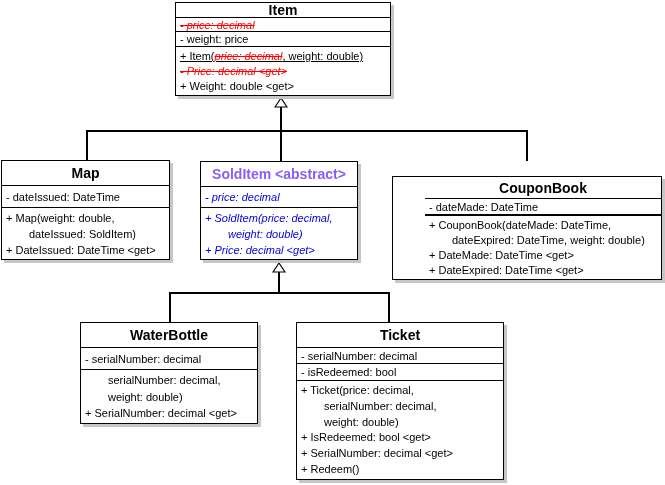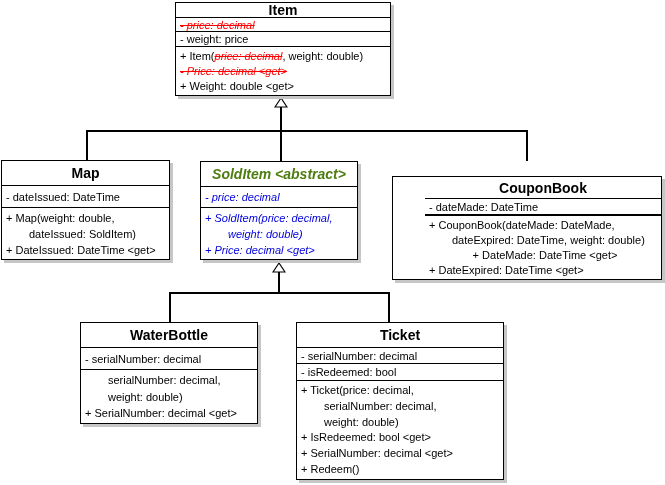--- a/index.html
+++ b/index.html
@@ -18,21 +18,21 @@
     box-shadow: 3px 3px 0 #c6c6c6;
     font-size: 11px;
     color: #000;
   }
   .ttl {
     display: flex; align-items: center; justify-content: center;
     font-weight: bold; font-size: 14px;
     border-bottom: 1.4px solid #000;
     white-space: nowrap;
   }
-  .ttl.ab { font-style: italic; color: #4d7c0f; }
+  .ttl.ab { color: #8b5cf6; }
   .attrs { border-bottom: 1.4px solid #000; }
   .arow {
     display: flex; align-items: center;
     padding-left: 4px; white-space: nowrap;
   }
   .arow.divided { border-bottom: 1px solid #000; }
   .methods { padding: 2px 0 1px 0; }
   .mline { padding-left: 4px; white-space: nowrap; }
   .mline.ind { padding-left: 27px; }
   .s-normal { color: #000; }
@@ -64,21 +64,21 @@
       <div class="ttl" style="height: 15px;">Item</div>
       <div class="attrs">
         <div class="arow divided" style="height: 14px;">
           <span class="s-removed">- price: decimal</span>
         </div>
         <div class="arow" style="height: 14px;">
           <span class="s-normal">- weight: price</span>
         </div>
       </div>
       <div class="methods">
-        <div class="mline" style="line-height: 15px;"><span class="s-normal">+ Item(</span><span class="s-removed">price: decimal</span><span class="s-normal">, weight: double)</span></div>
+        <div class="mline" style="line-height: 15px; text-decoration: underline;"><span class="s-normal">+ Item(</span><span class="s-removed">price: decimal</span><span class="s-normal">, weight: double)</span></div>
         <div class="mline" style="line-height: 15px;"><span class="s-removed">- Price: decimal &lt;get&gt;</span></div>
         <div class="mline" style="line-height: 15px;"><span class="s-normal">+ Weight: double &lt;get&gt;</span></div>
       </div>
     </div>
     <div class="cls" style="left: 1px; top: 160px; width: 169px;">
       <div class="ttl" style="height: 25px;">Map</div>
       <div class="attrs">
         <div class="arow" style="height: 21px;">
           <span class="s-normal">- dateIssued: DateTime</span>
         </div>
@@ -103,23 +103,23 @@
       </div>
     </div>
     <div class="cls" style="left: 392px; top: 176px; width: 270px; padding-left: 32px;">
       <div class="ttl" style="height: 22px;">CouponBook</div>
       <div class="attrs">
         <div class="arow divided" style="height: 16px;">
           <span class="s-normal">- dateMade: DateTime</span>
         </div>
       </div>
       <div class="methods">
-        <div class="mline" style="line-height: 15px;"><span class="s-normal">+ CouponBook(dateMade: DateMade,</span></div>
+        <div class="mline" style="line-height: 15px;"><span class="s-normal">+ CouponBook(dateMade: DateTime,</span></div>
         <div class="mline ind" style="line-height: 15px;"><span class="s-normal">dateExpired: DateTime, weight: double)</span></div>
-        <div class="mline" style="line-height: 15px; text-align: center;"><span class="s-normal">+ DateMade: DateTime &lt;get&gt;</span></div>
+        <div class="mline" style="line-height: 15px;"><span class="s-normal">+ DateMade: DateTime &lt;get&gt;</span></div>
         <div class="mline" style="line-height: 15px;"><span class="s-normal">+ DateExpired: DateTime &lt;get&gt;</span></div>
       </div>
     </div>
     <div class="cls" style="left: 80px; top: 322px; width: 178px;">
       <div class="ttl" style="height: 25px;">WaterBottle</div>
       <div class="attrs">
         <div class="arow" style="height: 21px;">
           <span class="s-normal">- serialNumber: decimal</span>
         </div>
       </div>

